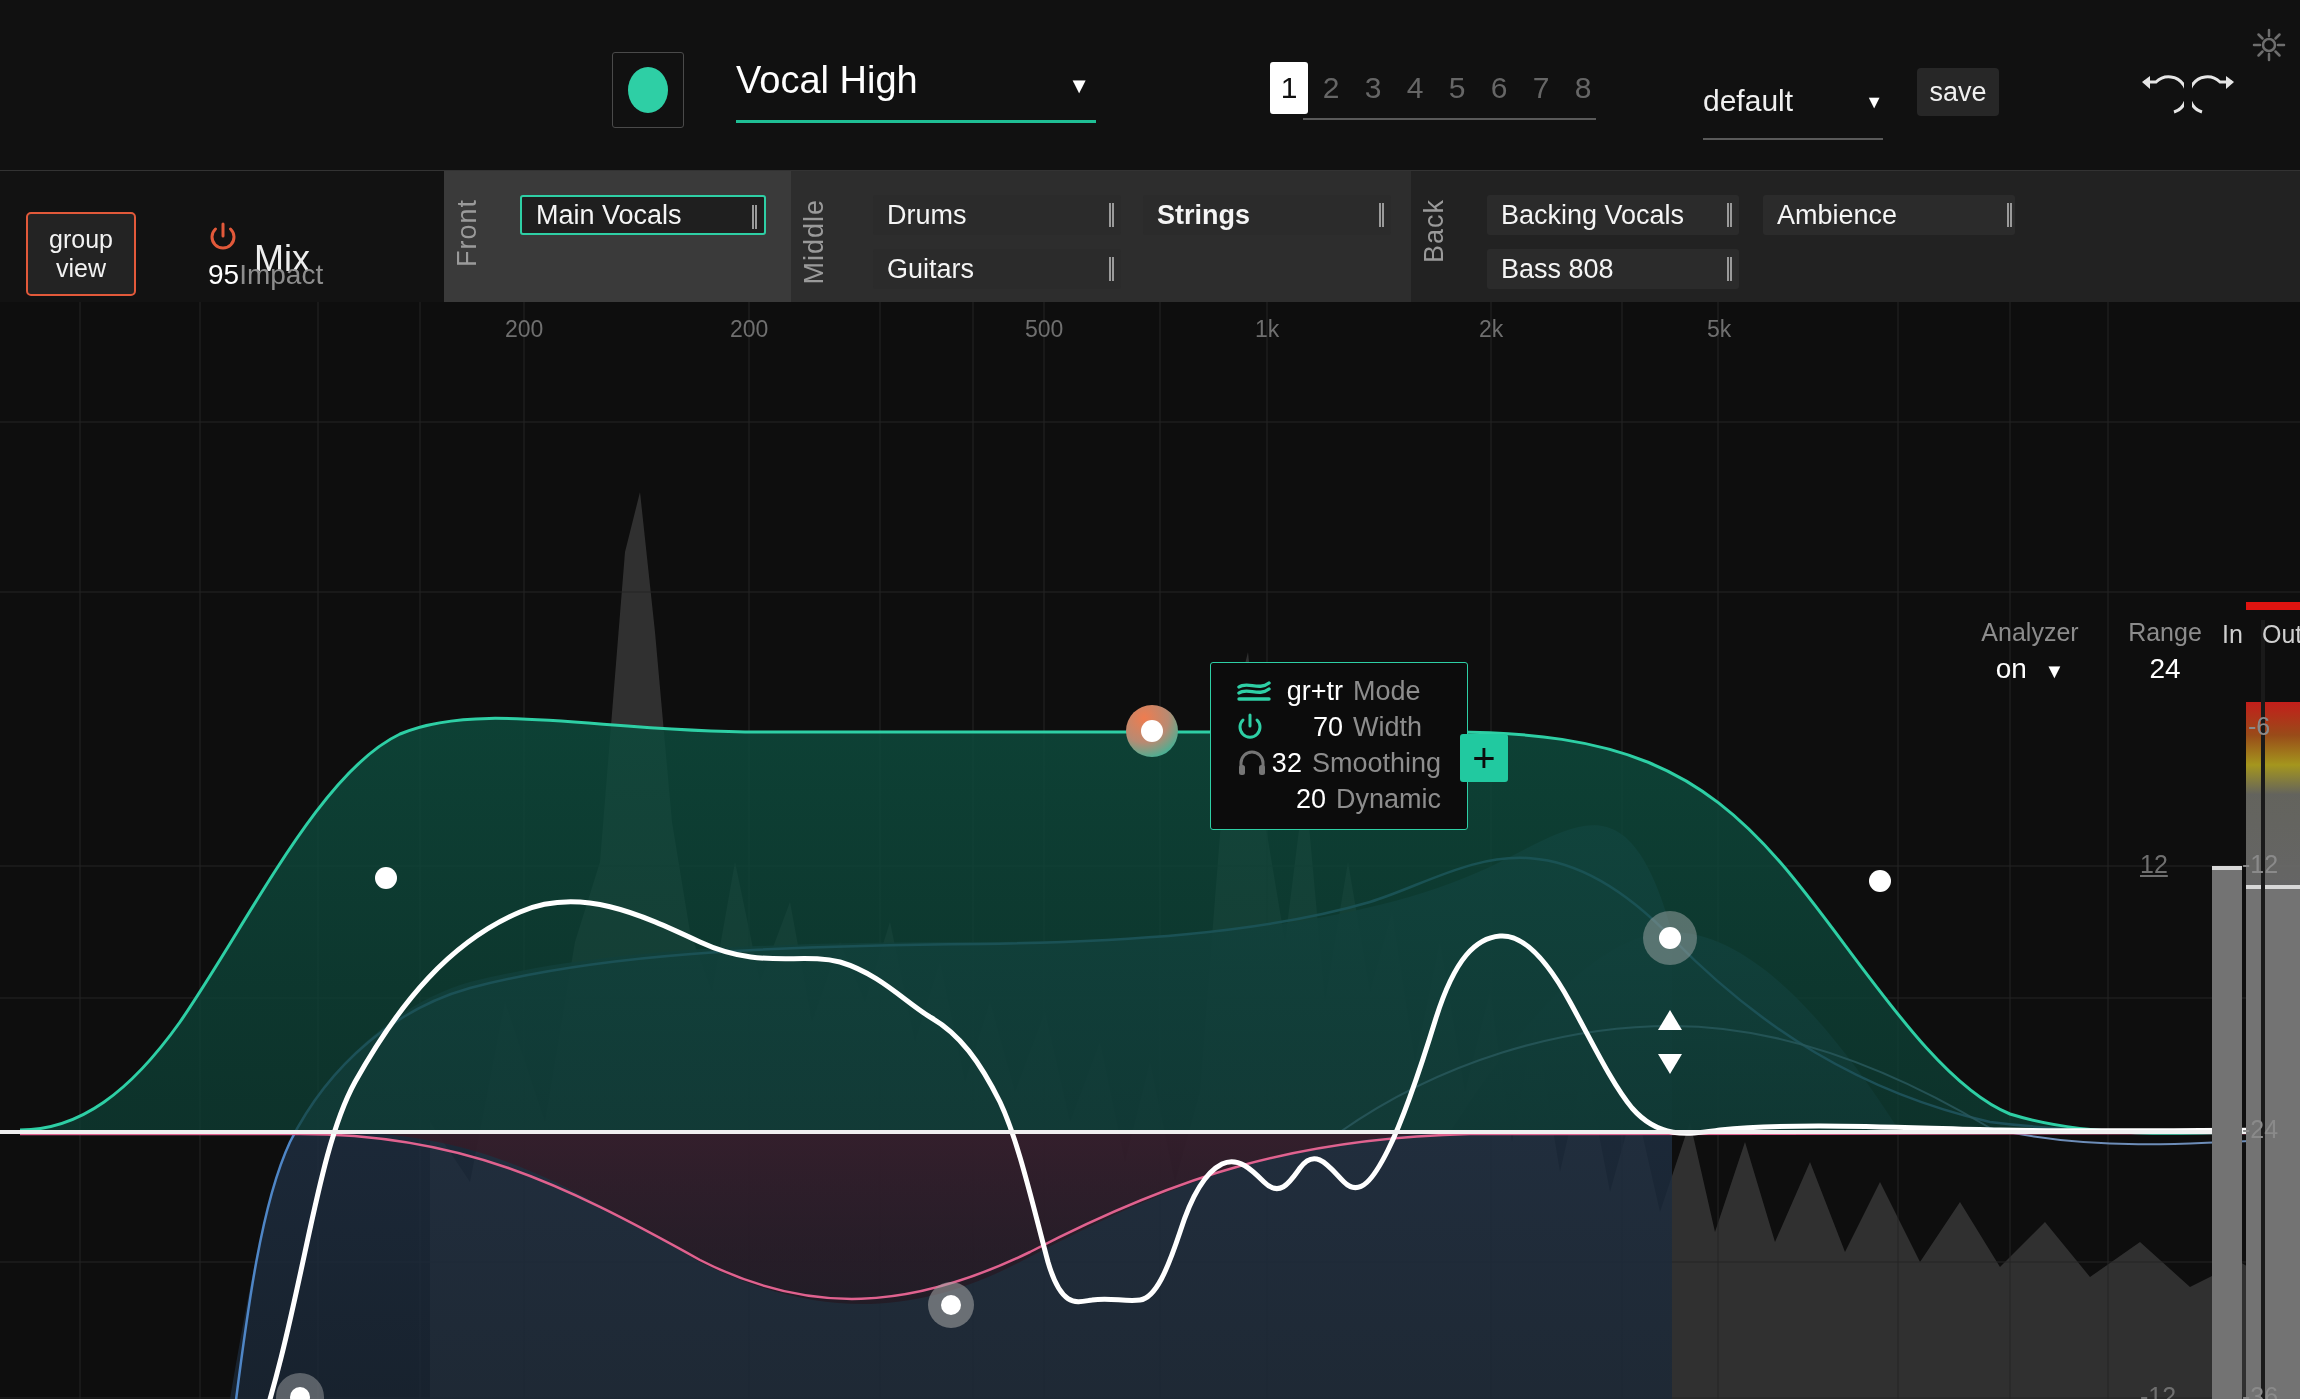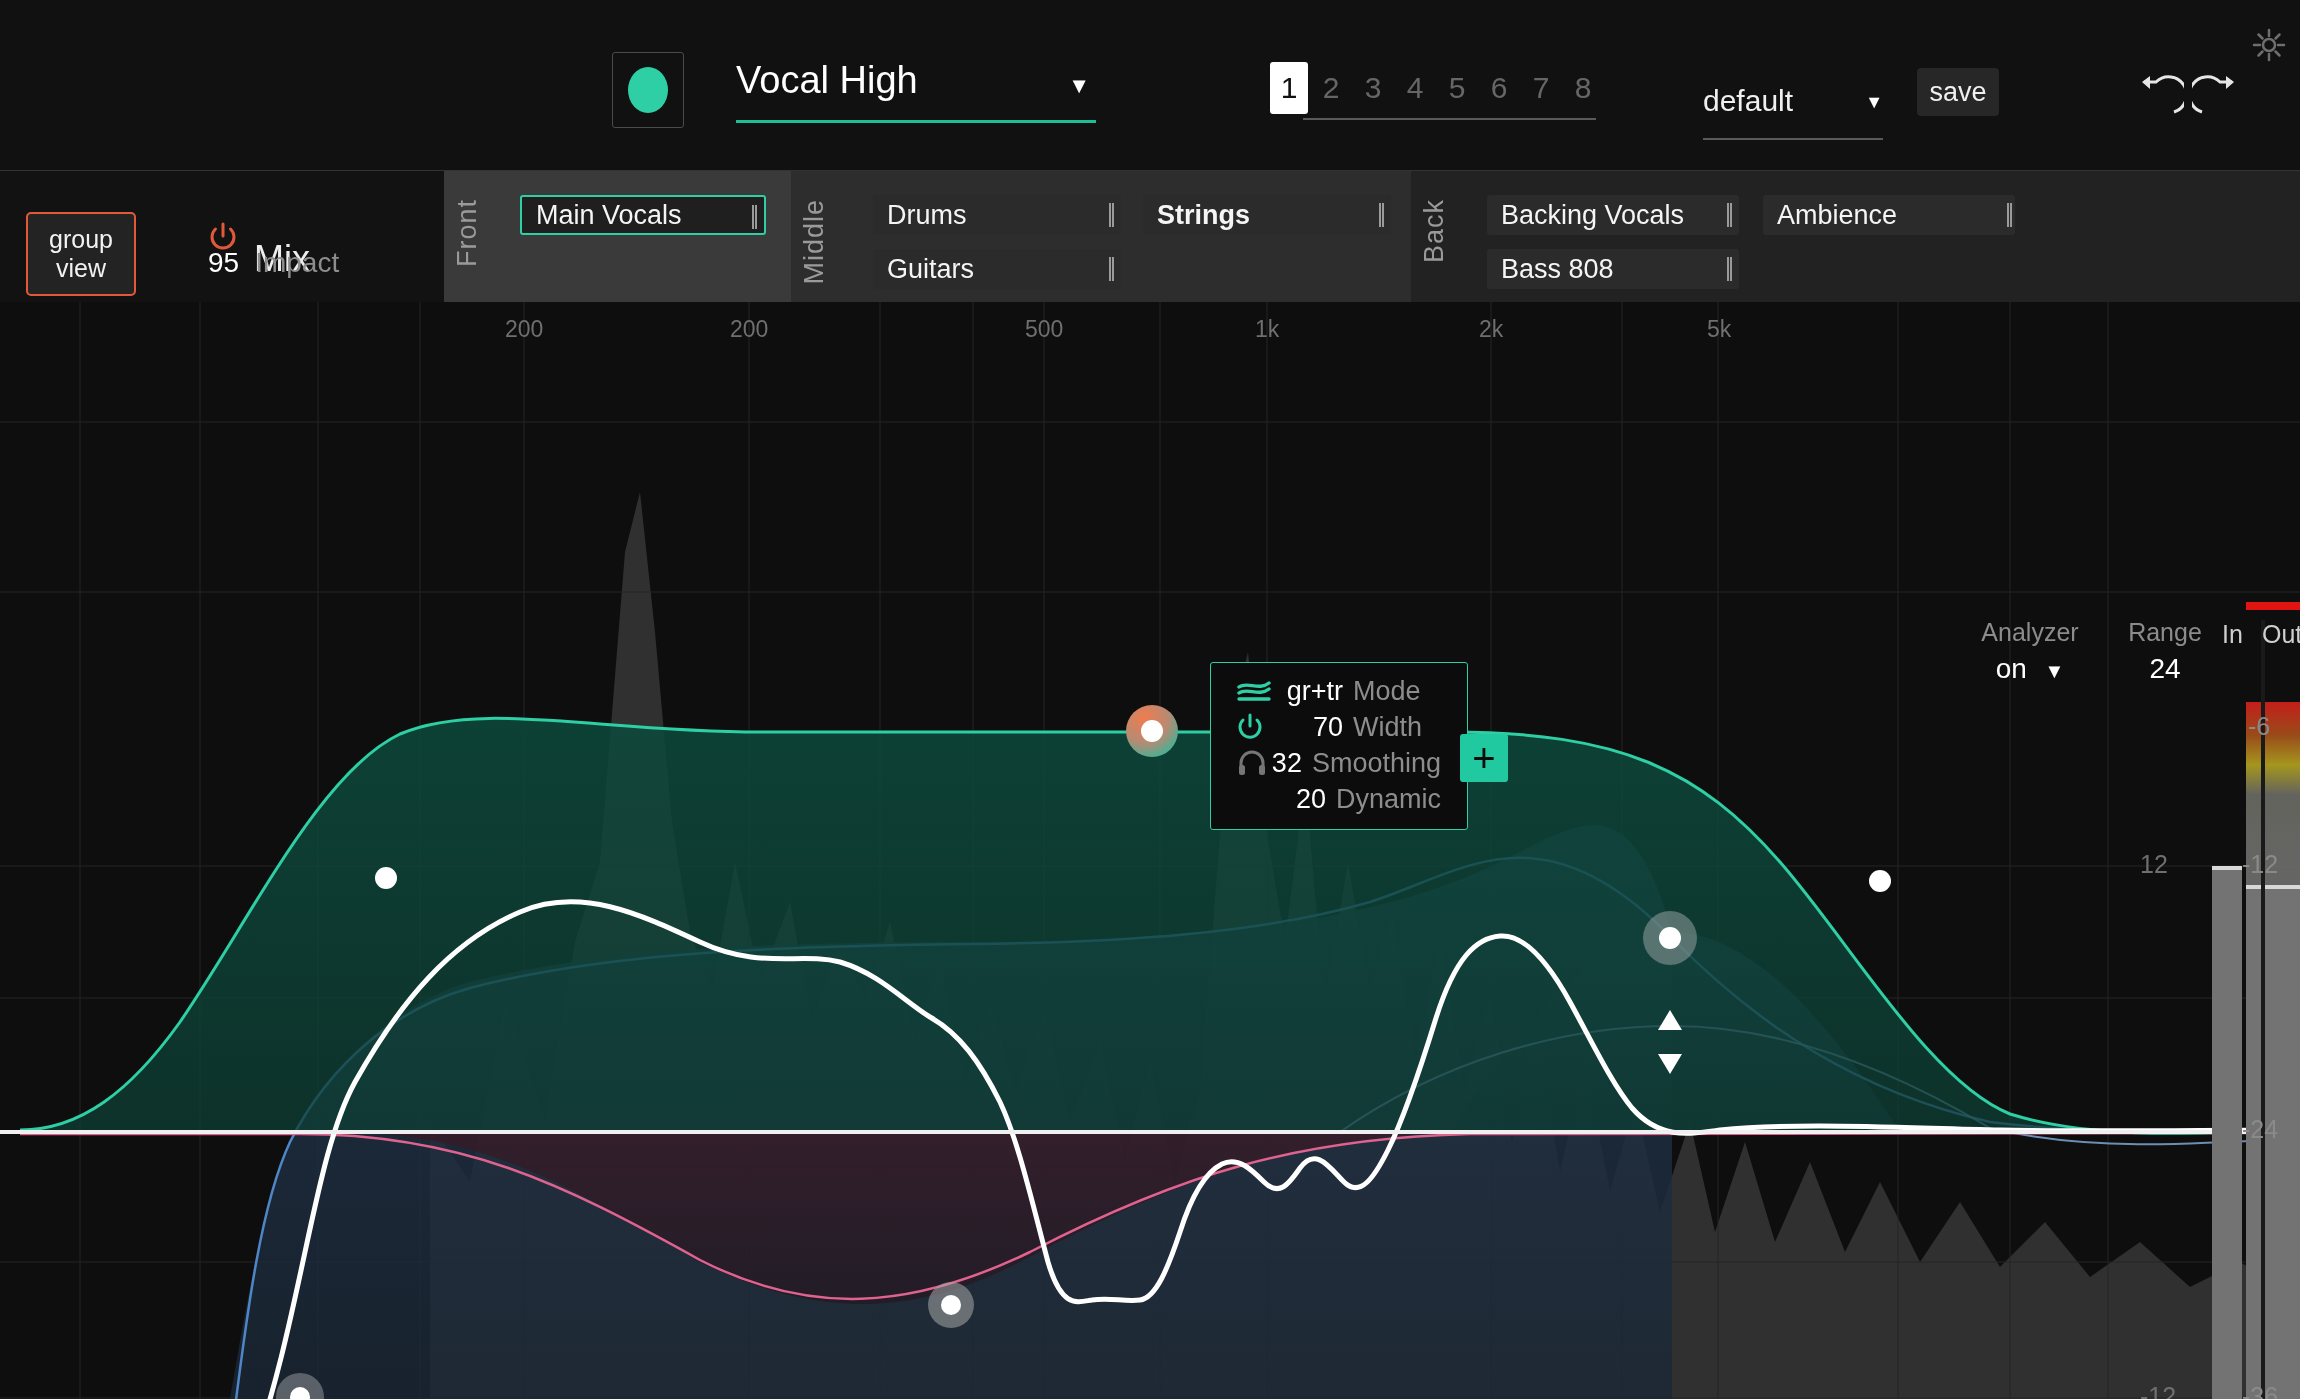--- a/index.html
+++ b/index.html
@@ -55,21 +55,21 @@
   .groupbar{ position:absolute; left:0; top:170px; width:2300px; height:132px; background:#111; border-top:1px solid #333; }
   .grp-left{ position:absolute; left:0; top:0; width:444px; height:132px; background:#121212; }
   .group-view-btn{
     position:absolute; left:26px; top:23px; width:110px; height:84px;
     border:2px solid #e2593a; border-radius:5px; background:#232323;
     display:flex; flex-direction:column; align-items:center; justify-content:center;
     font-size:25px; color:#f2f2f2; line-height:1.15;margin-top:18px;
   }
   .mixrow{ position:absolute; left:208px; top:22px; display:flex; align-items:center; gap:16px; }
   .mixrow .lbl{ font-size:36px; color:#ededed;margin-top:45px; }
-  .impactrow{ position:absolute; left:208px; top:76px; display:flex; align-items:center; gap:16px; }
+  .impactrow{ position:absolute; left:208px; top:88px; display:flex; align-items:center; }
   .impactrow .val{ font-size:28px; color:#ffffff; }
   .impactrow .lbl{ font-size:28px; color:#8d8d8d; }
 
   .zone{ position:absolute; top:0; height:132px; }
   .zone-front{ left:444px; width:347px; background:#3a3a3a; }
   .zone-middle{ left:791px; width:620px; background:#2d2d2d; }
   .zone-back{ left:1411px; width:889px; background:#222222; }
   .zone-label{
     position:absolute; left:8px; top:28px; width:30px; font-size:27px; color:#9a9a9a;
     writing-mode:vertical-rl; transform:rotate(180deg); letter-spacing:1px;
@@ -82,21 +82,21 @@
   .chip .grip{
     position:absolute; right:7px; top:8px; width:5px; height:24px;
     border-left:2px solid #9a9a9a; border-right:2px solid #9a9a9a;
   }
 
   
   .eq{ position:absolute; left:0; top:302px; width:2300px; height:1097px; background:#0e0e0e; overflow:hidden; }
   .eqsvg{ position:absolute; left:0; top:0; }
 
   .freq-label{ position:absolute; font-size:23px; color:#6f6f6f; }
-  .db-label{ position:absolute; font-size:25px; color:#6f6f6f; }
+  .db-label{ position:absolute; font-size:25px; color:#6f6f6f;text-decoration:underline; }
   .meter-db-label{ position:absolute; font-size:25px; color:#8a8a8a; }
 
   .analyzer-box{ position:absolute; left:1960px; top:316px; text-align:center; width:140px; }
   .an-title{ font-size:25px; color:#8c8c8c; }
   .an-val{ font-size:28px; color:#ffffff; margin-top:6px; }
   .range-box{ position:absolute; left:2110px; top:316px; text-align:center; width:110px; }
 
   .inout{ position:absolute; top:318px; font-size:25px; color:#cfcfcf; }
 
   

